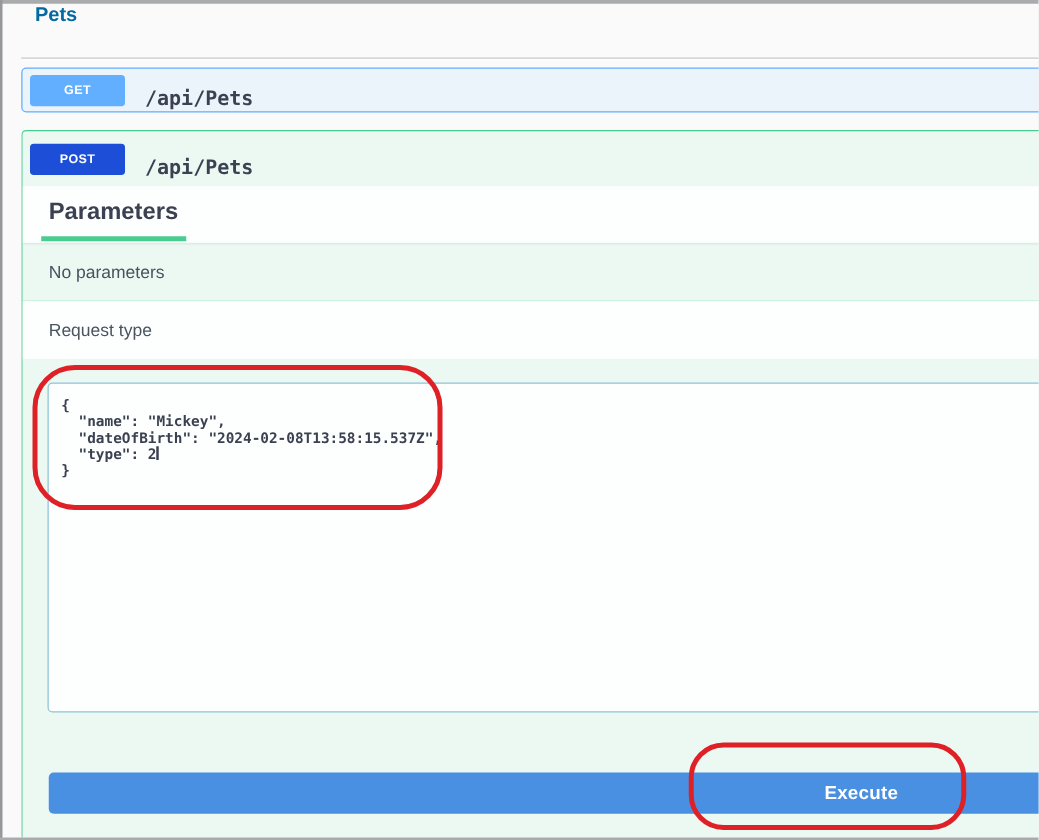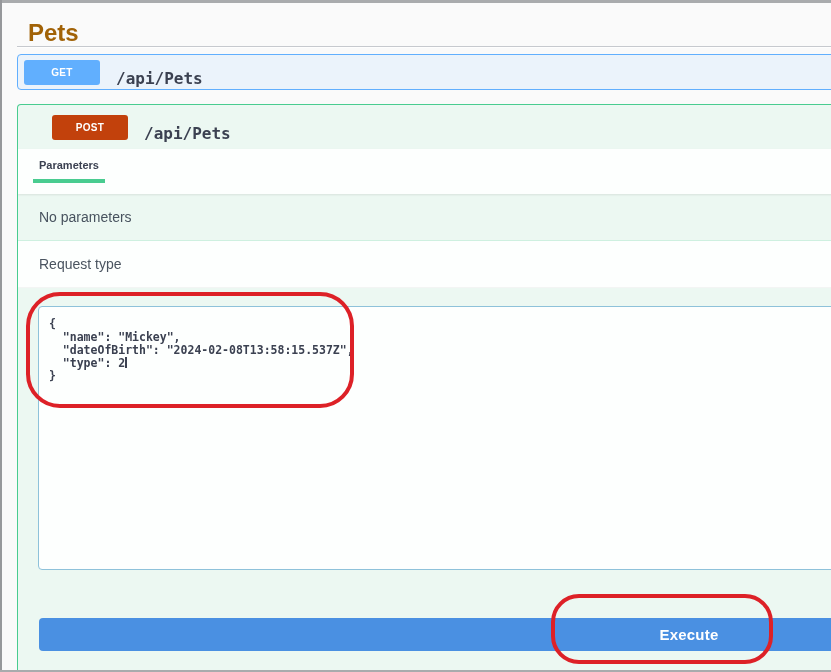--- a/index.html
+++ b/index.html
@@ -7,22 +7,22 @@
   .page {
     position:relative; width:831px; height:672px; overflow:hidden;
     background:#fafafa; font-family:"Liberation Sans", sans-serif;
   }
   
   .frame-top    { position:absolute; left:0; top:0; width:100%; height:3px; background:#a9abad; z-index:40; }
   .frame-left   { position:absolute; left:0; top:0; width:2px; height:100%; background:#96989b; z-index:40; }
   .frame-bottom { position:absolute; left:0; bottom:0; width:100%; height:2px; background:#a9abad; z-index:40; }
 
   .page-title {
-    position:absolute; left:28px; top:19px;
-    font-size:24px; font-weight:bold; color:#a16207;
+    position:absolute; left:28px; top:4px;
+    font-size:16px; font-weight:bold; color:#0369a1;
   }
   .tag-divider {
     position:absolute; left:17px; top:46px; width:1345px; height:1px;
     background:#c6c9ce; box-shadow:0 1px 0 rgba(255,255,255,.8);
   }
 
   
   .opblock {
     position:absolute; left:17px; width:1345px;
     border-radius:4px;
@@ -37,36 +37,36 @@
     background:#ecf8f2; border:1px solid #49cc90; border-bottom:none;
     border-radius:4px 4px 0 0; overflow:hidden;
   }
   .method-badge {
     display:inline-flex; align-items:center; justify-content:center;
     min-width:76px; height:25px; border-radius:3px;
     color:#fff; font-weight:bold; font-size:10px; letter-spacing:.3px;
     border:none; cursor:pointer; font-family:"Liberation Sans", sans-serif;
   }
   .badge-get  { background:#61affe; }
-  .badge-post { background:#c2410c;margin-left:28px; }
+  .badge-post { background:#1d4ed8; }
   .endpoint-path {
     margin-left:16px;
     font-family:"DejaVu Sans Mono", "Liberation Mono", monospace;
     font-weight:bold; font-size:16px; color:#3b4151;margin-top:13px;
   }
   .post-header { height:44px; display:flex; align-items:center; padding:0 6px; cursor:pointer; }
 
   .section-header {
     height:45px; background:rgba(255,255,255,.9);
     box-shadow:0 1px 2px rgba(0,0,0,.09);
     display:flex; align-items:flex-start; padding-left:15px;
   }
   .tab-parameters {
     margin-top:10px; padding:0 6px 8px 6px;
-    font-size:11px; font-weight:bold; color:#3b4151;
+    font-size:19px; font-weight:bold; color:#3b4151;
     border-bottom:4px solid #49cc90; cursor:pointer;
   }
   .no-params-row {
     height:47px; display:flex; align-items:center; padding-left:21px;
     font-size:14px; color:#47525e;
     border-bottom:1px solid rgba(73,204,144,.18);
   }
   .request-body-row {
     height:47px; background:rgba(255,255,255,.9);
     display:flex; align-items:center; padding-left:21px;

